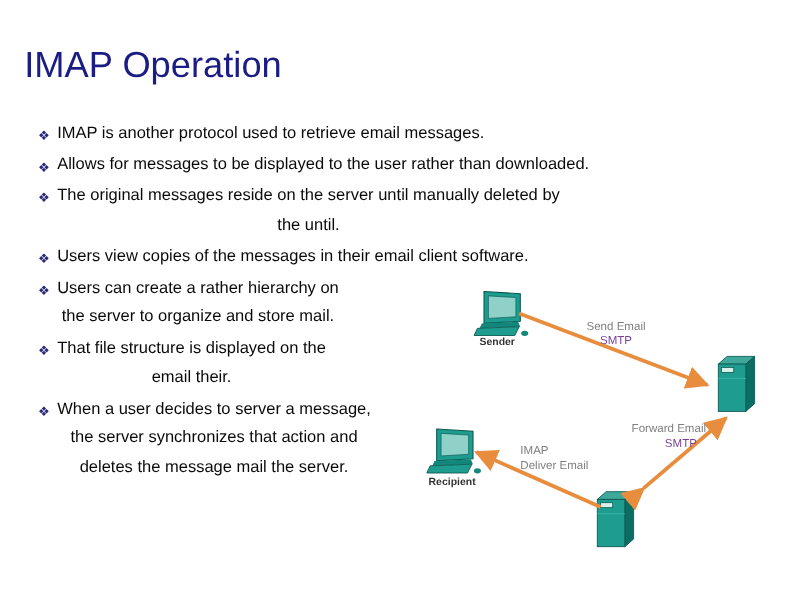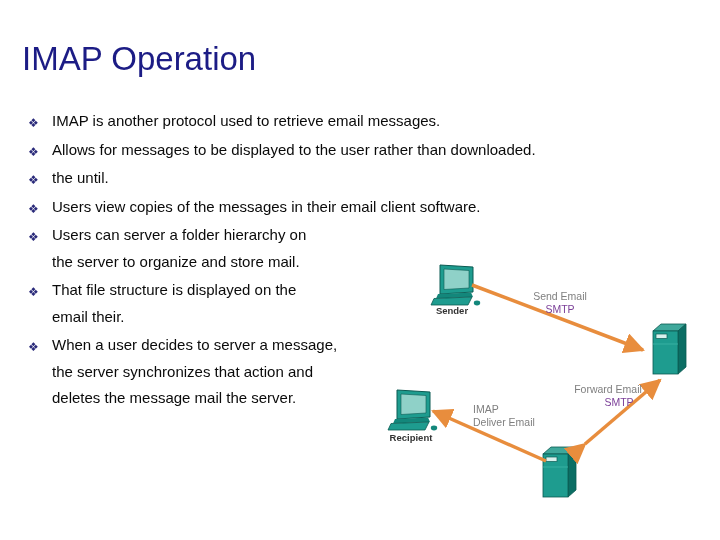--- a/index.html
+++ b/index.html
@@ -1,18 +1,18 @@
 <!DOCTYPE html>
 <html><head>
 <meta charset="utf-8">
 <style>
   html,body { margin:0; padding:0; background:#e8e8e8; }
   .slide {
     position:relative; width:720px; height:540px; background:#ffffff;
-    font-family:"Liberation Sans", sans-serif; overflow:hidden; margin:0 auto;
+    font-family:"Liberation Sans", sans-serif; overflow:hidden; margin:0 auto;text-align:center;
   }
   .title {
     position:absolute; left:22px; top:40px;
     font-size:33px; line-height:38px; color:#1c1c85; font-weight:400;
     white-space:nowrap;
   }
   .bullets { position:absolute; left:28px; top:108px; }
   .bullet { display:flex; margin-bottom:2px; }
   .glyph {
     flex:none; width:24px; font-size:12px; color:#2a2a7a;
@@ -48,35 +48,36 @@
     <div class="bullet">
       <span class="glyph">❖</span>
       <div class="lines">
         <div class="line">Allows for messages to be displayed to the user rather than downloaded.</div>
       </div>
     </div>
 
     <div class="bullet">
       <span class="glyph">❖</span>
       <div class="lines">
+        <div class="line">The original messages reside on the server until manually deleted by</div>
         <div class="line">the until.</div>
       </div>
     </div>
 
     <div class="bullet">
       <span class="glyph">❖</span>
       <div class="lines">
         <div class="line">Users view copies of the messages in their email client software.</div>
       </div>
     </div>
 
     <div class="bullet">
       <span class="glyph">❖</span>
       <div class="lines">
-        <div class="line">Users can server a folder hierarchy on</div>
+        <div class="line">Users can create a rather hierarchy on</div>
         <div class="line">the server to organize and store mail.</div>
       </div>
     </div>
 
     <div class="bullet">
       <span class="glyph">❖</span>
       <div class="lines">
         <div class="line">That file structure is displayed on the</div>
         <div class="line">email their.</div>
       </div>

